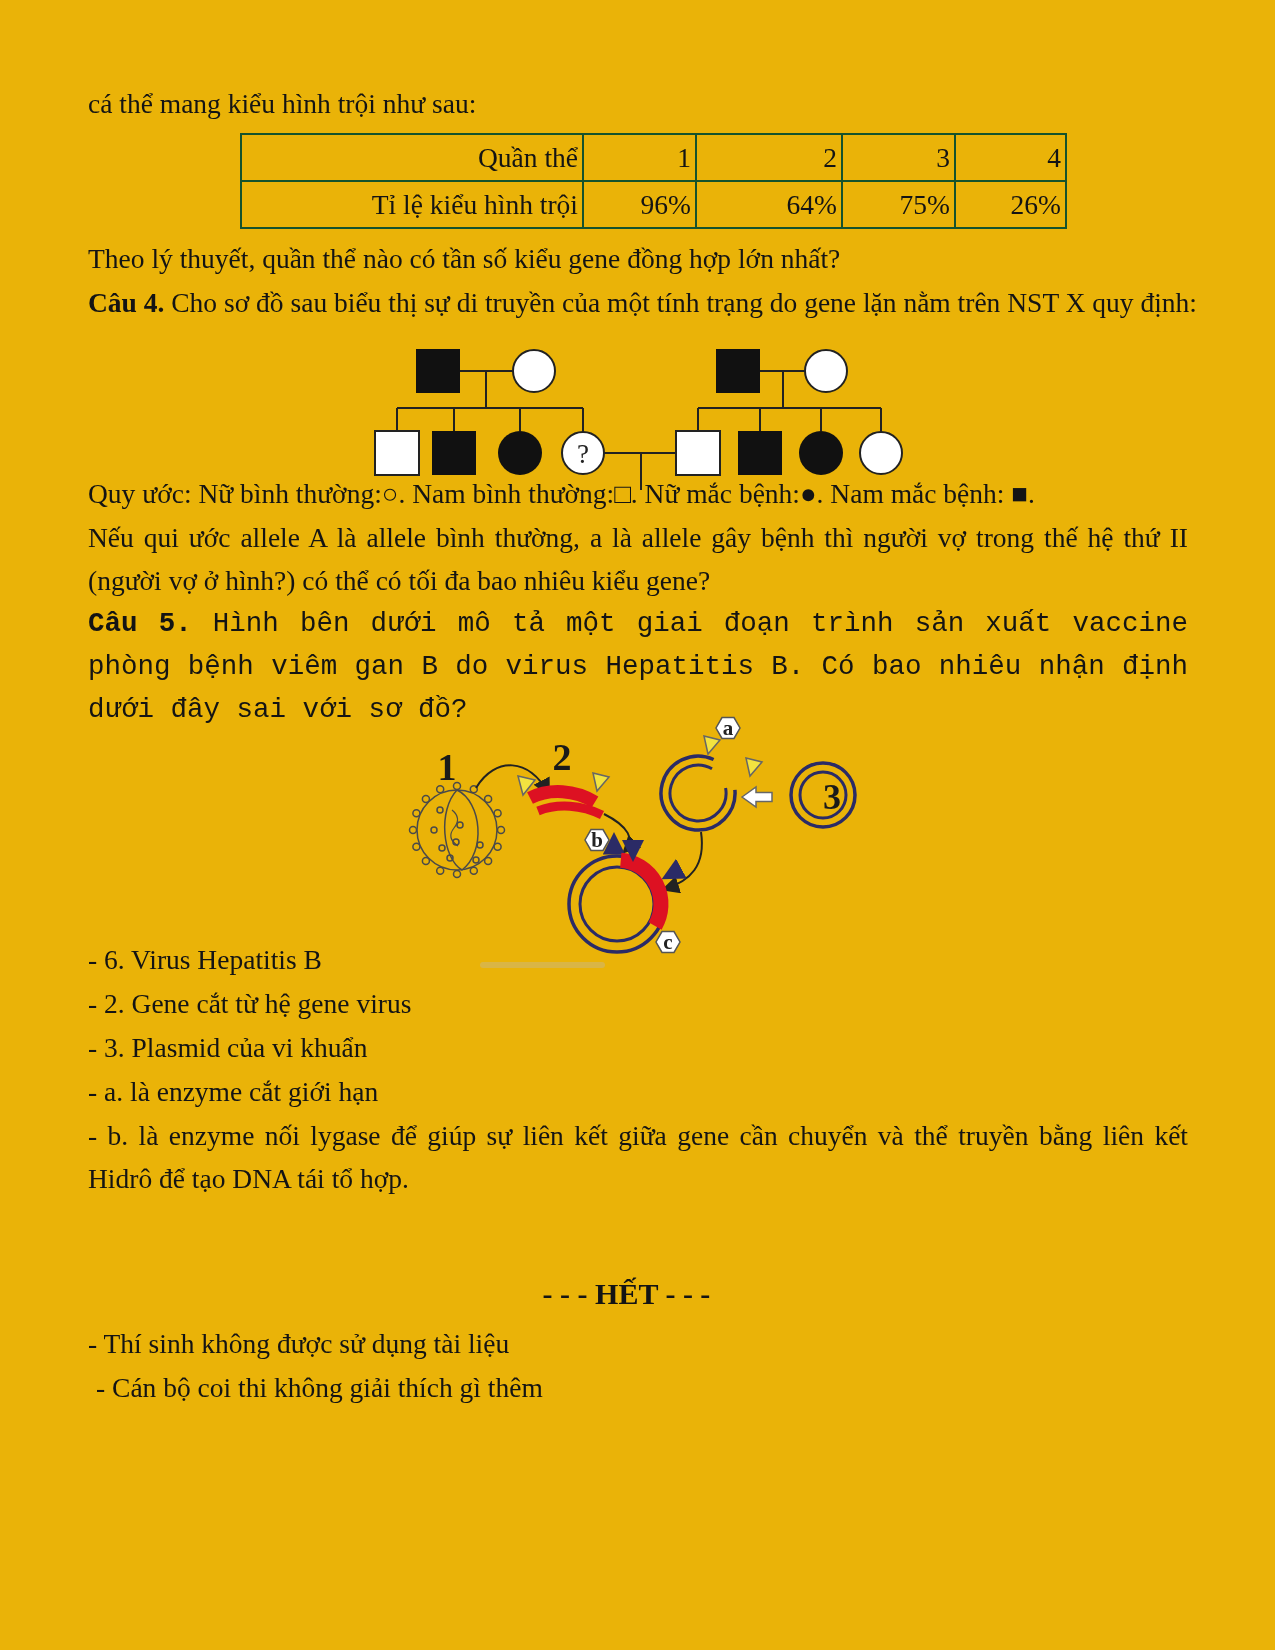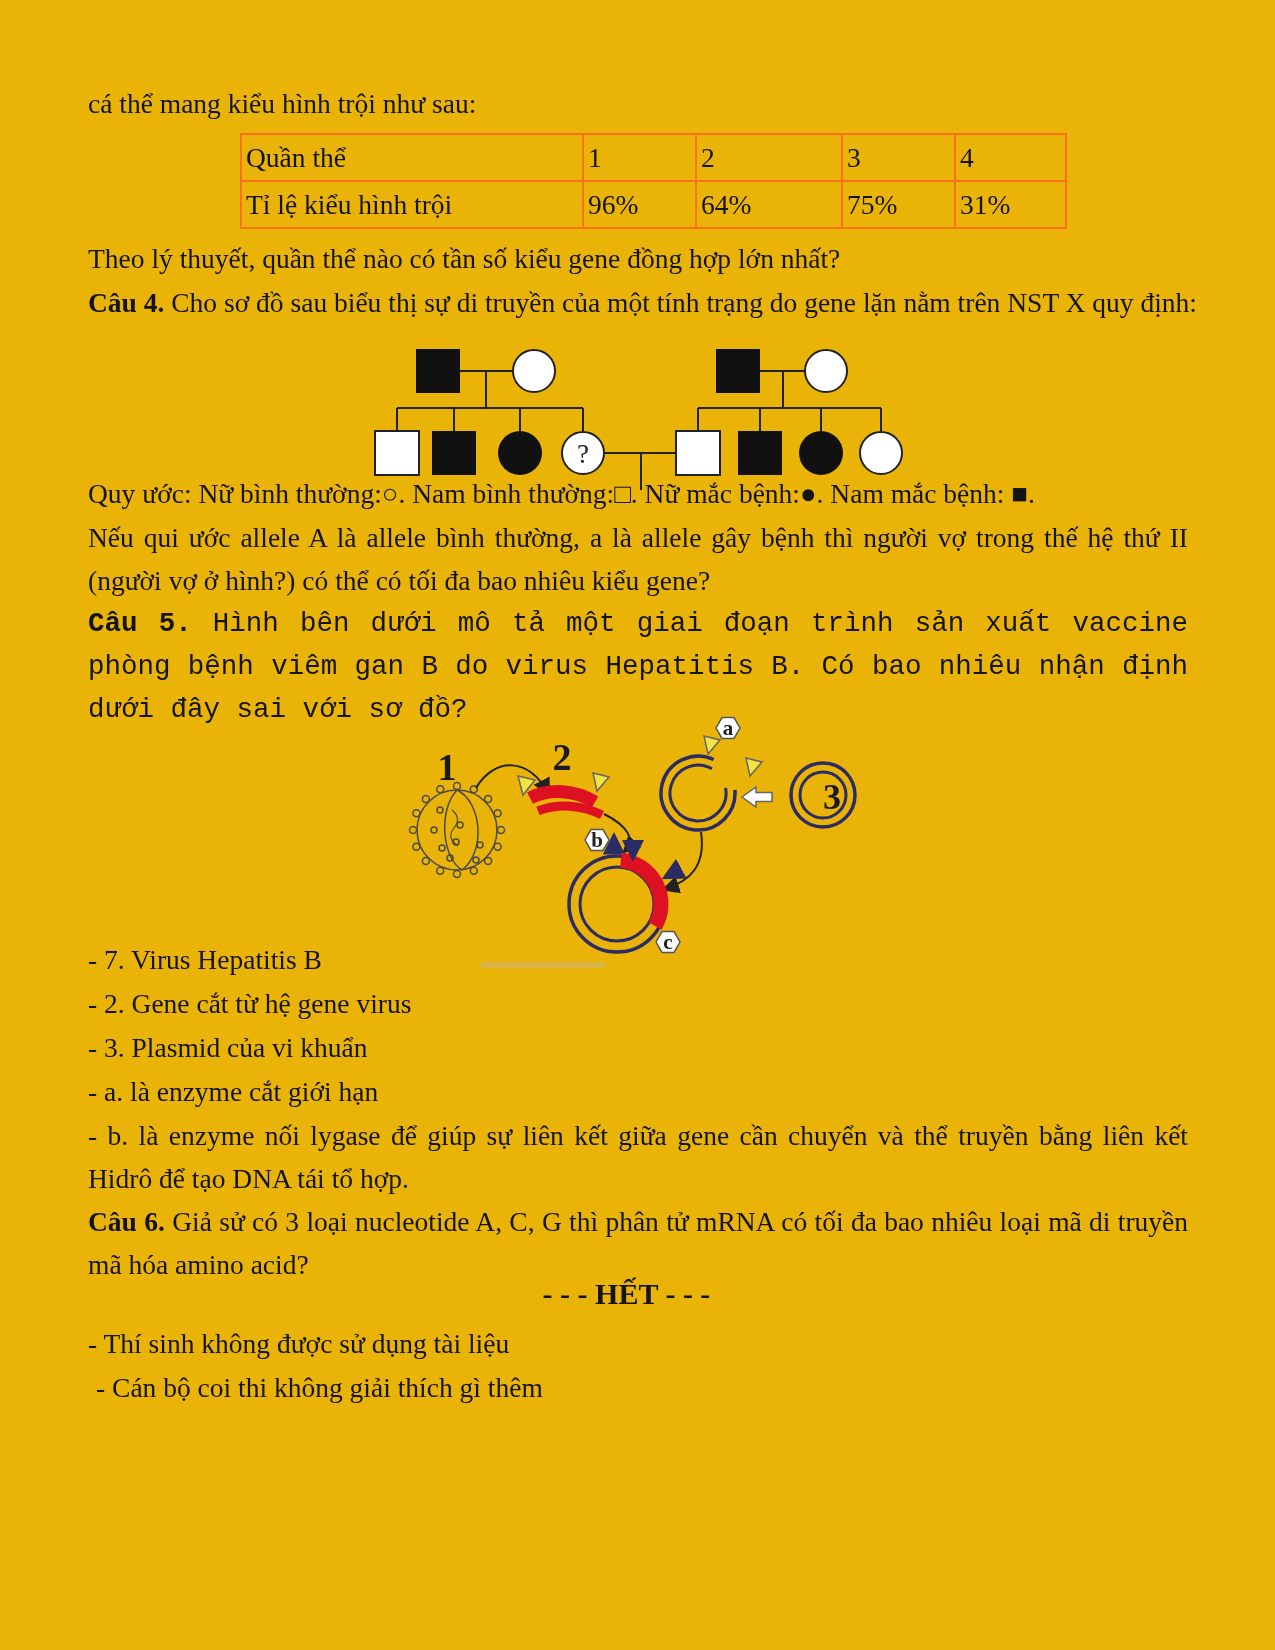--- a/index.html
+++ b/index.html
@@ -4,21 +4,21 @@
 <style>
   html,body{margin:0;padding:0;background:#e8e8e8;}
   .page{position:relative;width:1275px;height:1650px;background:#eab308;margin:0 auto;
         font-family:"Liberation Serif","DejaVu Serif",serif;color:#141414;overflow:hidden;padding-left:27px;}
   .t{position:absolute;font-size:27.5px;line-height:43px;white-space:nowrap;}
   .para{position:absolute;left:88px;width:1100px;font-size:27.5px;line-height:43px;text-align:justify;}
   .b{font-weight:bold;}
   .i{}
   .center{left:0;width:1253px;text-align:center;}
   table.qtable{position:absolute;left:240px;top:133px;border-collapse:collapse;table-layout:fixed;}
-  table.qtable td{border:2px solid #f97316;height:45px;text-align:left;vertical-align:middle;
+  table.qtable td{border:2px solid #14532d;height:45px;text-align:right;vertical-align:middle;
         font-size:27.5px;padding:0 4px;}
   td.c0{width:332px;} td.c1{width:103px;} td.c2{width:136px;} td.c3{width:103px;} td.c4{width:101px;}
   svg text{font-family:"Liberation Serif","DejaVu Serif",serif;}
 </style>
 </head>
 <body>
 
 <div class="page">
 
   <div class="t" style="left:88px;top:82px;">cá thể mang kiểu hình trội như sau:</div>
@@ -30,21 +30,21 @@
       <td class="c1">1</td>
       <td class="c2">2</td>
       <td class="c3">3</td>
       <td class="c4">4</td>
     </tr>
     <tr>
       <td class="c0">Tỉ lệ kiểu hình trội</td>
       <td class="c1">96%</td>
       <td class="c2">64%</td>
       <td class="c3">75%</td>
-      <td class="c4">31%</td>
+      <td class="c4">26%</td>
     </tr>
   </tbody>
     </table>
 
   <div class="t" style="left:88px;top:237px;">Theo lý thuyết, quần thể nào có tần số kiểu gene đồng hợp lớn nhất?</div>
 
   <div class="t" style="left:88px;top:281px;"><span class="b">Câu 4.</span><span> Cho sơ đồ sau biểu thị sự di truyền của một tính trạng do gene lặn nằm trên NST X quy định:</span></div>
 
   <svg style="position:absolute;left:350px;top:332px;" width="560" height="165" viewBox="0 0 560 165">
     <g stroke="#222" stroke-width="2" fill="none">
@@ -185,26 +185,25 @@
     <line x1="289" y1="180" x2="276" y2="187" stroke="#2b2b66" stroke-width="2.5" marker-end="url(#ahn)"></line>
 
     <g>
       <polygon points="272,241.6 284,241.6 290,252 284,262.4 272,262.4 266,252" fill="#fff" stroke="#555" stroke-width="1.5"></polygon>
       <text x="278" y="259" font-size="21" font-weight="bold" fill="#222" text-anchor="middle">c</text>
     </g>
 
     <rect x="90" y="272" width="125" height="6" rx="3" fill="#bbb" opacity="0.35"></rect>
   </svg>
 
-  <div class="t" style="left:88px;top:938px;">- 7. Virus Hepatitis B</div>
+  <div class="t" style="left:88px;top:938px;">- 6. Virus Hepatitis B</div>
   <div class="t" style="left:88px;top:982px;">- 2. Gene cắt từ hệ gene virus</div>
   <div class="t" style="left:88px;top:1026px;">- 3. Plasmid của vi khuẩn</div>
   <div class="t" style="left:88px;top:1070px;">- a. là enzyme cắt giới hạn</div>
   <div class="para" style="top:1114px;">- b. là enzyme nối lygase để giúp sự liên kết giữa gene cần chuyển và thể truyền bằng liên kết Hidrô để tạo DNA tái tổ hợp.</div>
 
-  <div class="para" style="top:1200px;"><span class="b">Câu 6.</span><span> Giả sử có 3 loại nucleotide A, C, G thì phân tử mRNA có tối đa bao nhiêu loại mã di truyền mã hóa amino acid?</span></div>
 
   <div class="t b center" style="top:1272px;font-size:30px;">- - - HẾT - - -</div>
 
   <div class="t i" style="left:88px;top:1322px;">- Thí sinh không được sử dụng tài liệu</div>
   <div class="t i" style="left:96px;top:1366px;">- Cán bộ coi thi không giải thích gì thêm</div>
 
 </div>
 
 </body></html>

